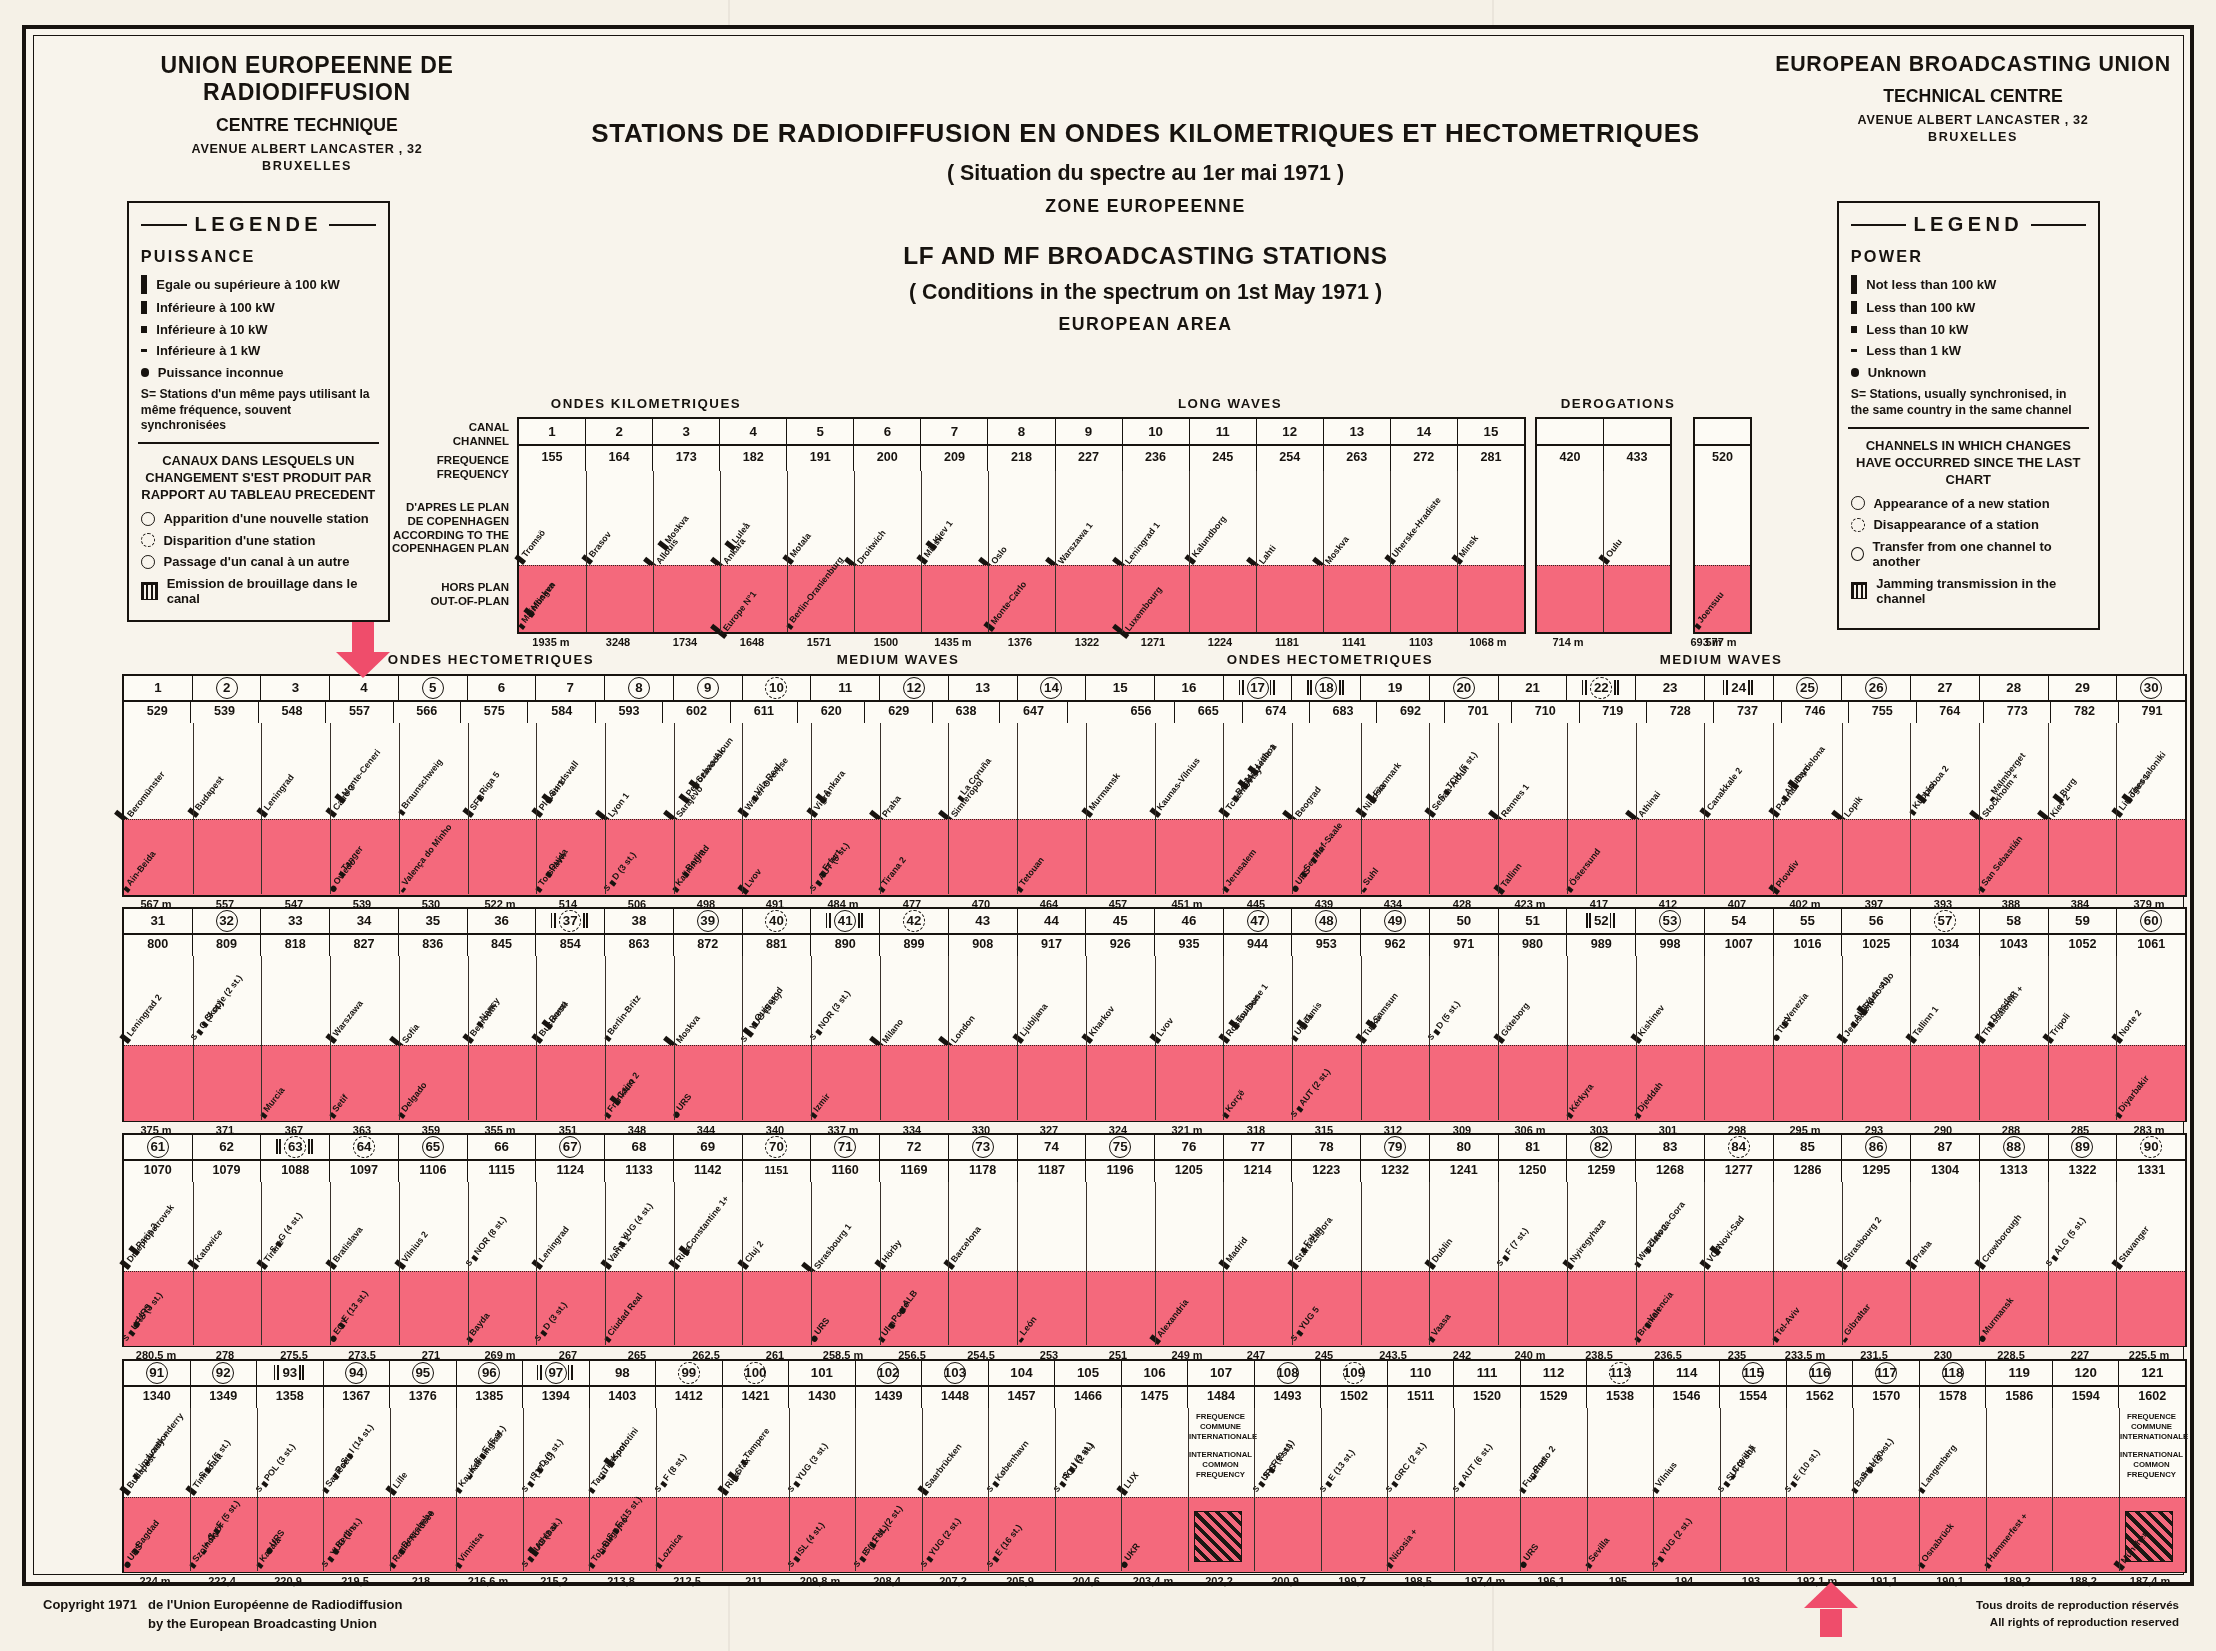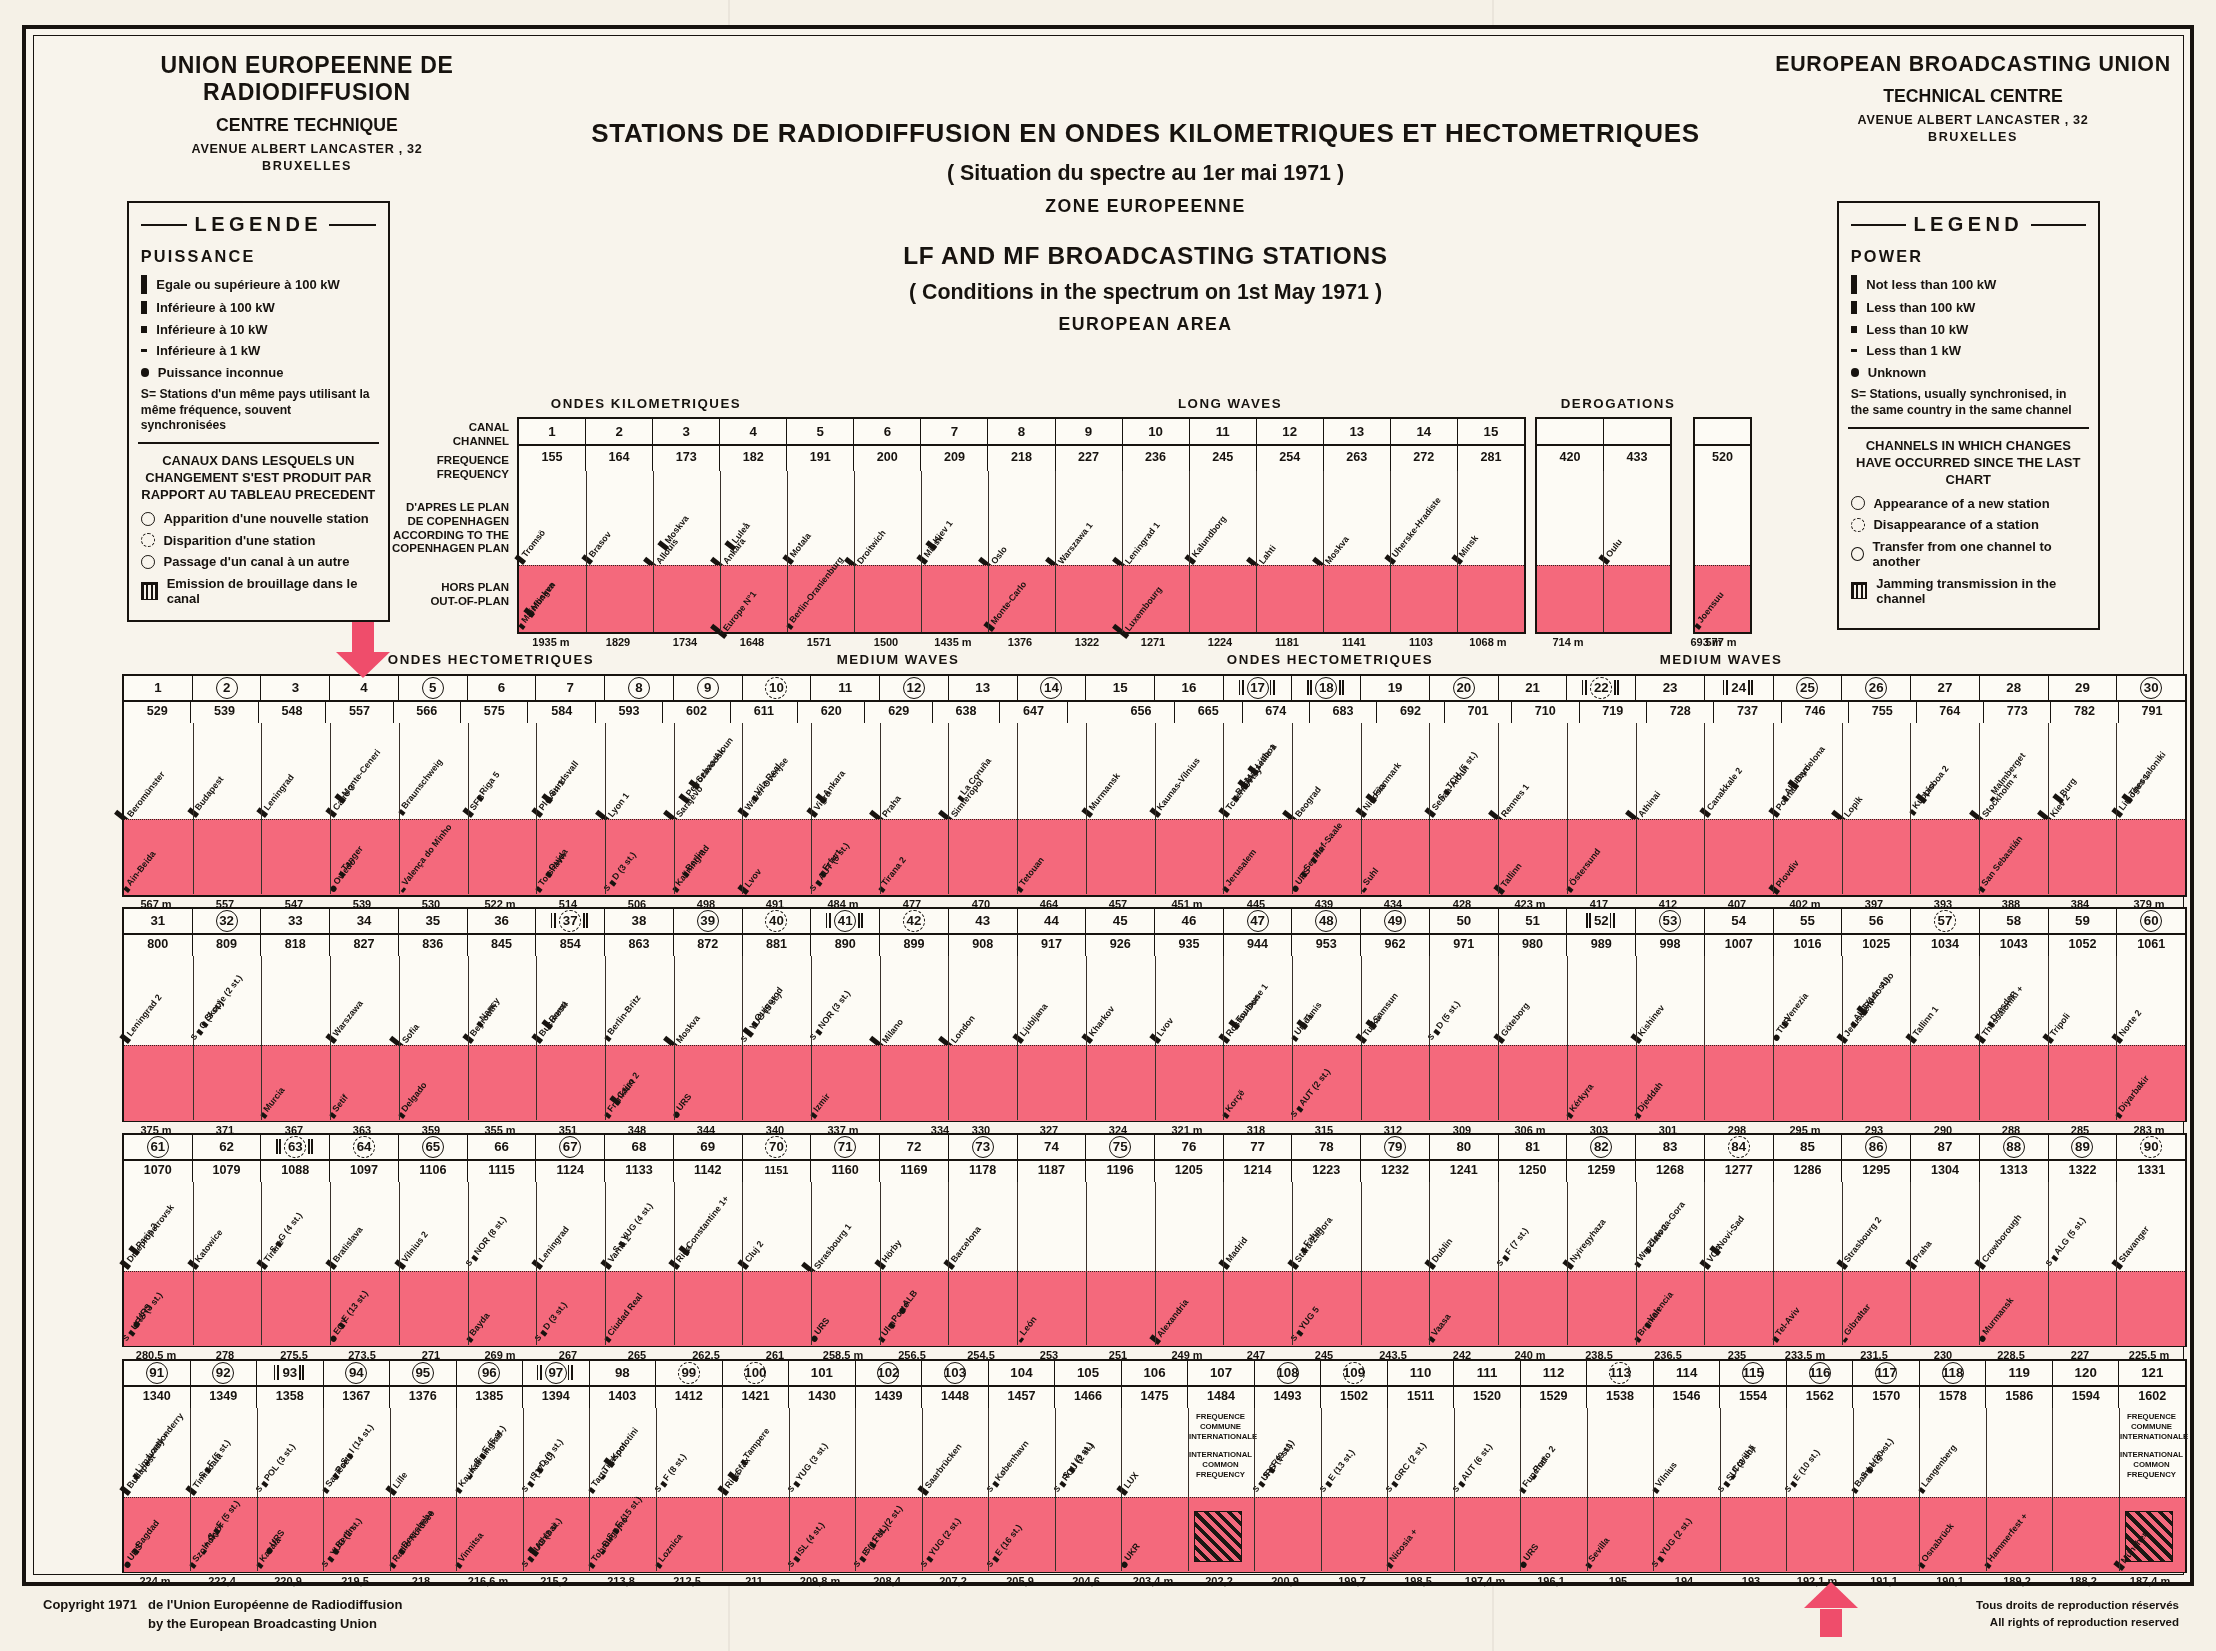--- a/index.html
+++ b/index.html
@@ -403,21 +403,21 @@
       <div class="sep" style="left: 469px; top: 52px; height: 161px;"></div>
       <div class="sep" style="left: 536px; top: 52px; height: 161px;"></div>
       <div class="sep" style="left: 603px; top: 52px; height: 161px;"></div>
       <div class="sep" style="left: 670px; top: 52px; height: 161px;"></div>
       <div class="sep" style="left: 737px; top: 52px; height: 161px;"></div>
       <div class="sep" style="left: 804px; top: 52px; height: 161px;"></div>
       <div class="sep" style="left: 871px; top: 52px; height: 161px;"></div>
       <div class="sep" style="left: 938px; top: 52px; height: 161px;"></div>
     </div>
     <div class="abs wl" style="left: 551px; top: 636px;">1935 m</div>
-    <div class="abs wl" style="left: 618px; top: 636px;">1829</div>
+    <div class="abs wl" style="left: 618px; top: 636px;">3248</div>
     <div class="abs wl" style="left: 685px; top: 636px;">1734</div>
     <div class="abs wl" style="left: 752px; top: 636px;">1648</div>
     <div class="abs wl" style="left: 819px; top: 636px;">1571</div>
     <div class="abs wl" style="left: 886px; top: 636px;">1500</div>
     <div class="abs wl" style="left: 953px; top: 636px;">1435 m</div>
     <div class="abs wl" style="left: 1020px; top: 636px;">1376</div>
     <div class="abs wl" style="left: 1087px; top: 636px;">1322</div>
     <div class="abs wl" style="left: 1153px; top: 636px;">1271</div>
     <div class="abs wl" style="left: 1220px; top: 636px;">1224</div>
     <div class="abs wl" style="left: 1287px; top: 636px;">1181</div>
@@ -1314,21 +1314,21 @@
     <div class="abs wl" style="left: 225px; top: 1124px;">371</div>
     <div class="abs wl" style="left: 294px; top: 1124px;">367</div>
     <div class="abs wl" style="left: 362px; top: 1124px;">363</div>
     <div class="abs wl" style="left: 431px; top: 1124px;">359</div>
     <div class="abs wl" style="left: 500px; top: 1124px;">355 m</div>
     <div class="abs wl" style="left: 568px; top: 1124px;">351</div>
     <div class="abs wl" style="left: 637px; top: 1124px;">348</div>
     <div class="abs wl" style="left: 706px; top: 1124px;">344</div>
     <div class="abs wl" style="left: 775px; top: 1124px;">340</div>
     <div class="abs wl" style="left: 843px; top: 1124px;">337 m</div>
-    <div class="abs wl" style="left: 940px; top: 1124px; text-align: center;">334</div>
+    <div class="abs wl" style="left: 912px; top: 1124px; text-align: center;">334</div>
     <div class="abs wl" style="left: 981px; top: 1124px;">330</div>
     <div class="abs wl" style="left: 1049px; top: 1124px;">327</div>
     <div class="abs wl" style="left: 1118px; top: 1124px;">324</div>
     <div class="abs wl" style="left: 1187px; top: 1124px;">321 m</div>
     <div class="abs wl" style="left: 1256px; top: 1124px;">318</div>
     <div class="abs wl" style="left: 1324px; top: 1124px;">315</div>
     <div class="abs wl" style="left: 1393px; top: 1124px;">312</div>
     <div class="abs wl" style="left: 1462px; top: 1124px;">309</div>
     <div class="abs wl" style="left: 1530px; top: 1124px;">306 m</div>
     <div class="abs wl" style="left: 1599px; top: 1124px;">303</div>

